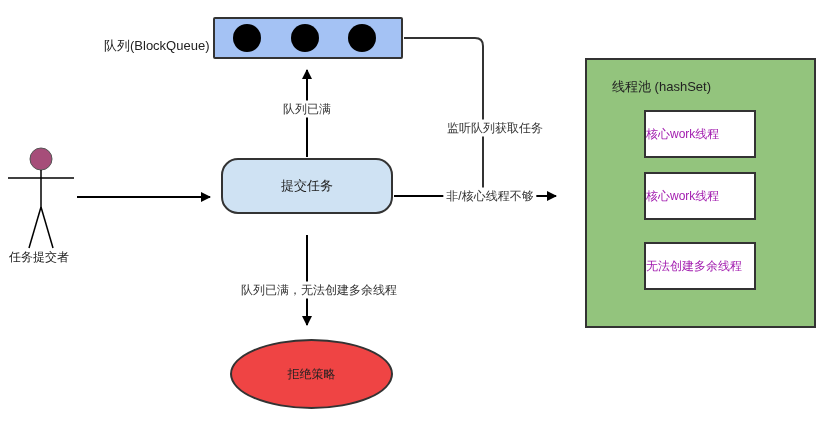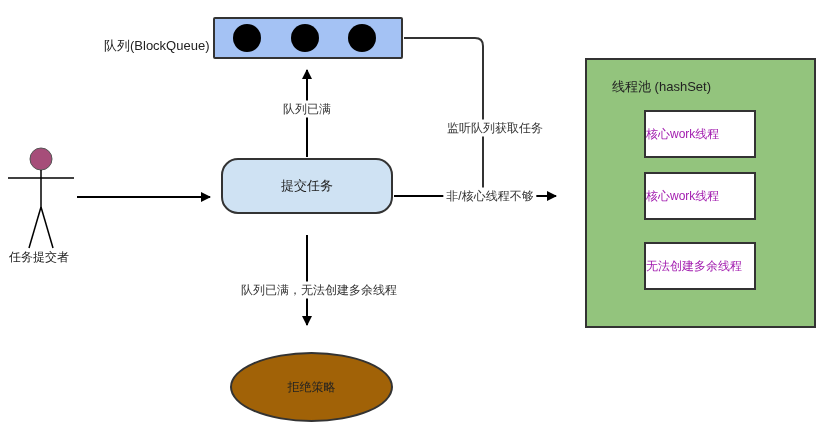--- a/index.html
+++ b/index.html
@@ -124,21 +124,21 @@
       <span>核心work线程</span>
     </div>
     <div class="thread-box" style="top:112px;">
       <span>核心work线程</span>
     </div>
     <div class="thread-box" style="top:182px;">
       <span>无法创建多余线程</span>
     </div>
   </div>
 
-  <div class="node ellipse-node" style="left:230px; top:352px; width:163px; height:70px; background:#a16207;justify-content:center;">
+  <div class="node ellipse-node" style="left:230px; top:339px; width:163px; height:70px; background:#ef4444;justify-content:center;">
     <span>拒绝策略</span>
   </div>
 
   <svg class="overlay">
     <defs>
       <marker id="arrow" markerWidth="11" markerHeight="10" refX="9" refY="5" orient="auto" markerUnits="userSpaceOnUse">
         <path d="M0,0 L10,5 L0,10 z" fill="#000"></path>
       </marker>
     </defs>
 

